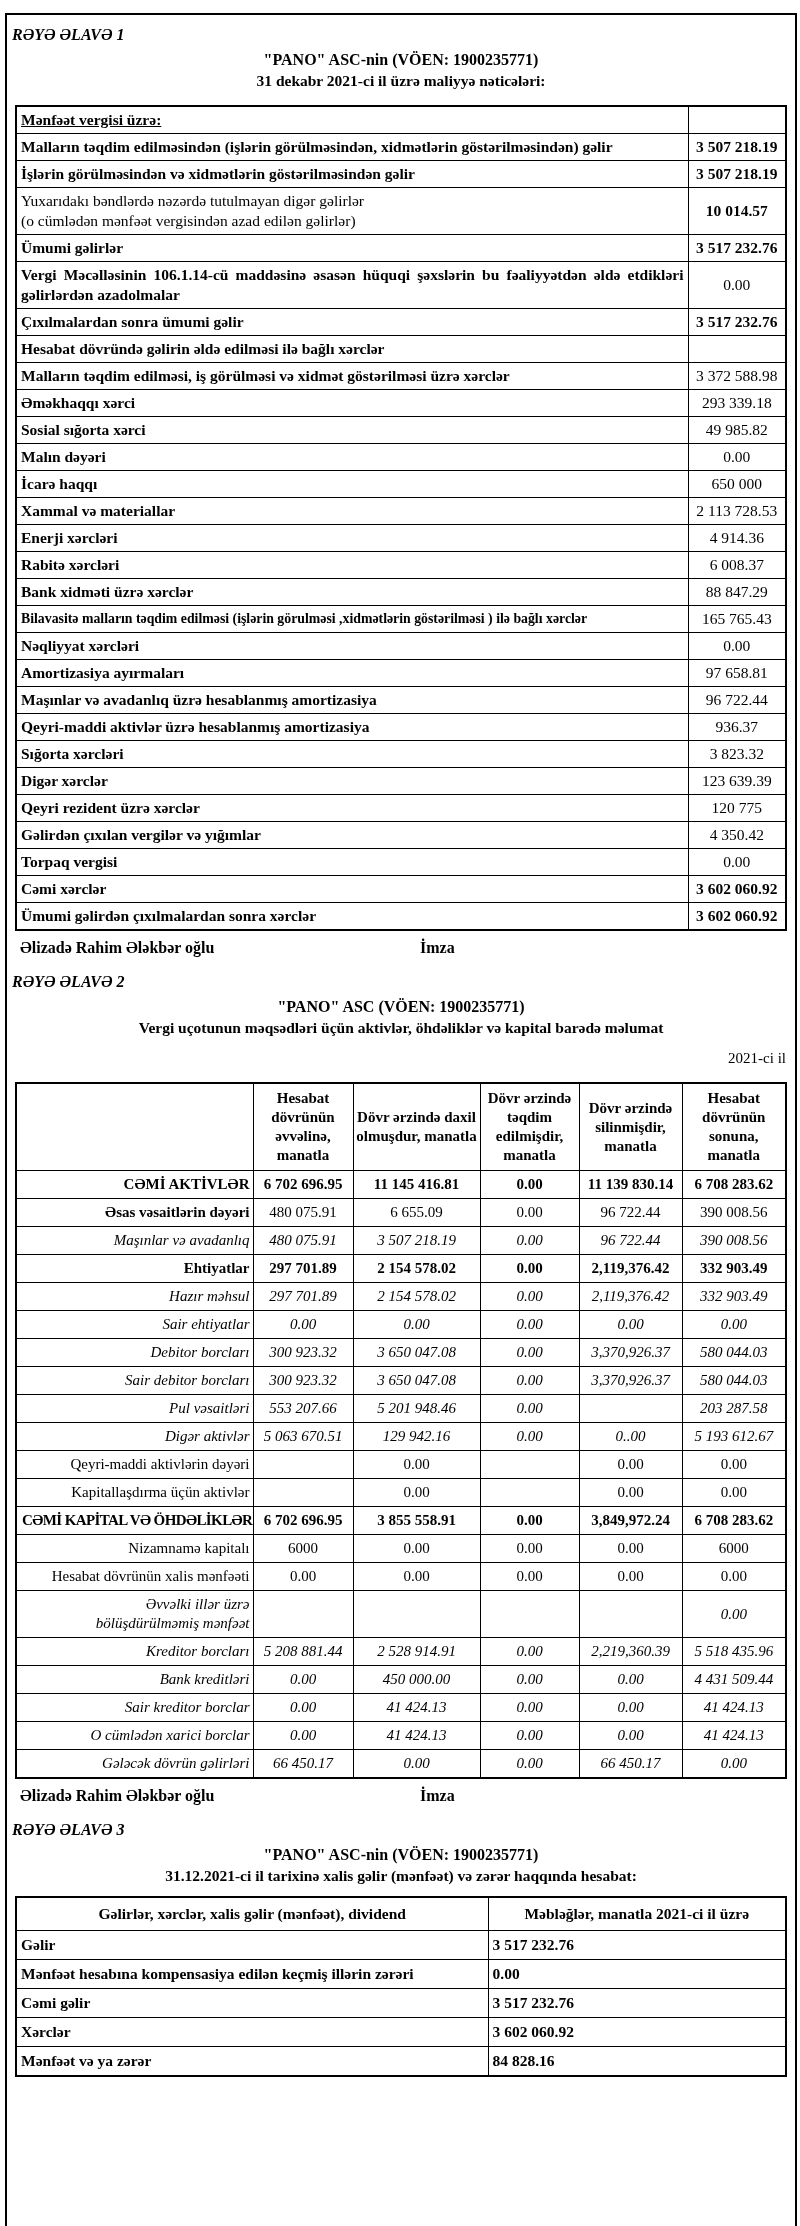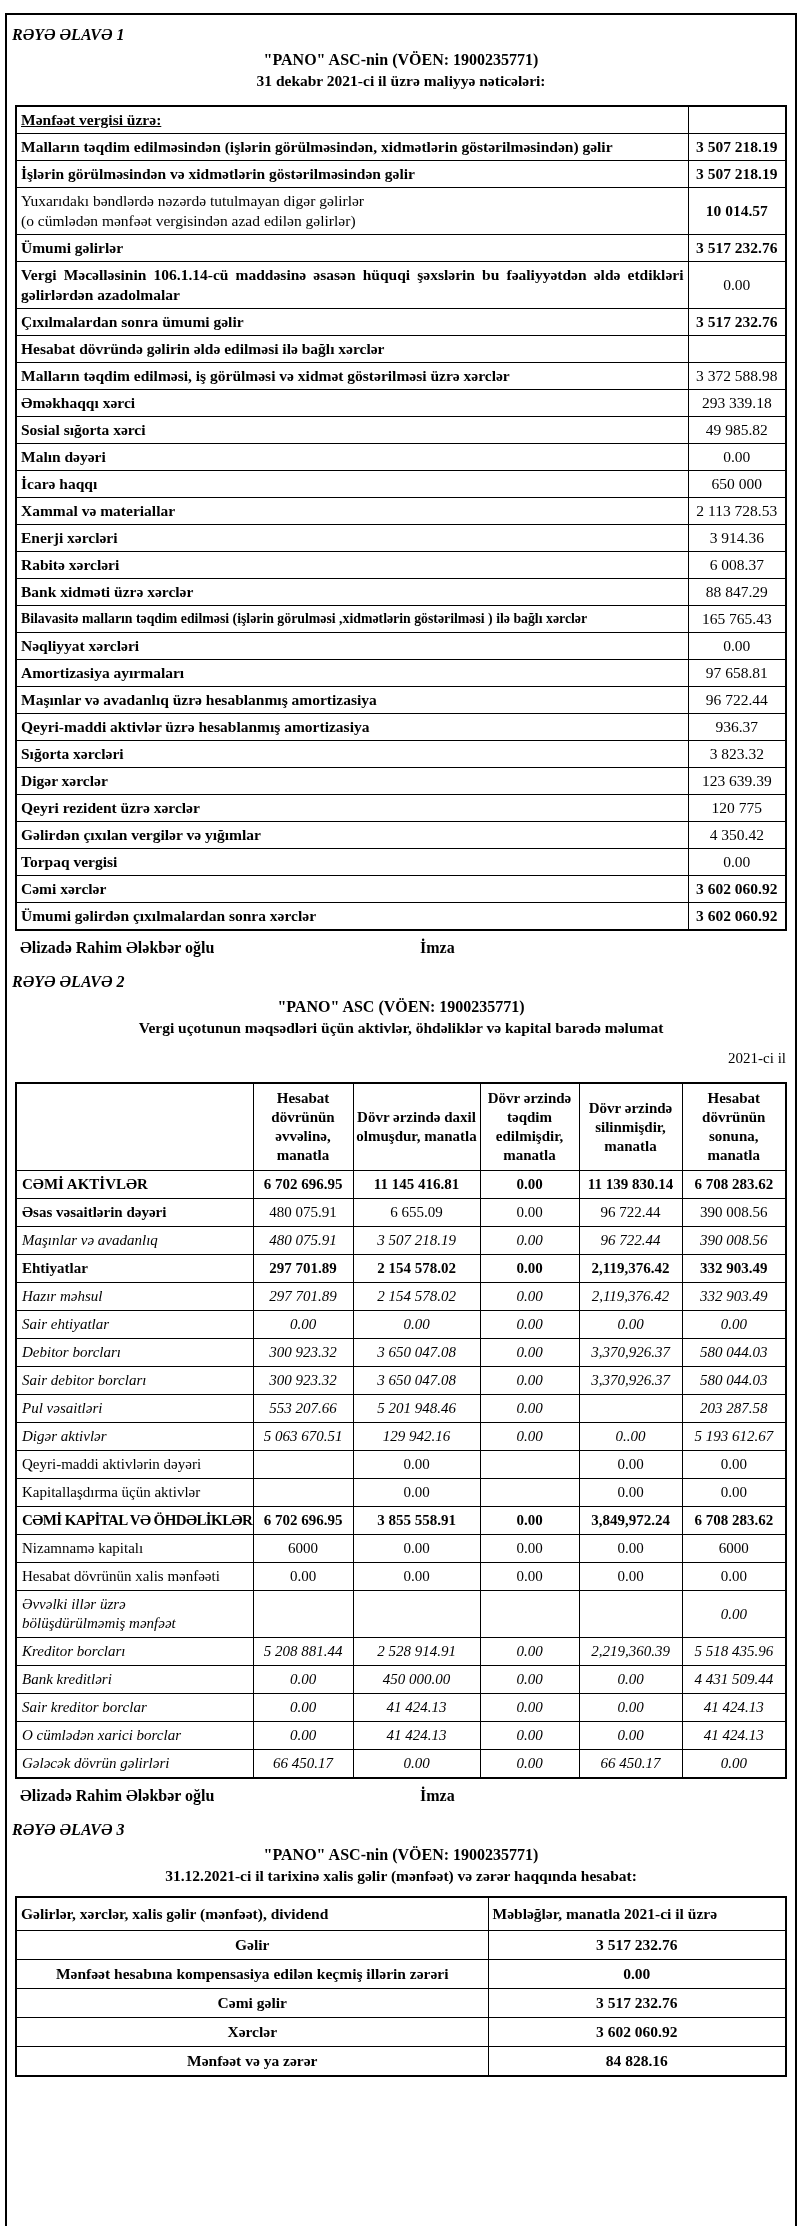--- a/index.html
+++ b/index.html
@@ -11,25 +11,25 @@
   .year{text-align:right;font-size:15px;margin:10px 4px 4px 0;line-height:20px;}
   table{border-collapse:collapse;table-layout:fixed;width:770px;margin:14px auto 0 auto;border:2.5px solid #000;}
   td,th{border:1.5px solid #000;box-sizing:border-box;vertical-align:middle;overflow:hidden;}
   
   .t1 td{padding:3px 4px;font-size:15.5px;line-height:20px;}
   .t1 td.lbl{text-align:left;white-space:pre-line;}
   .t1 td.val{text-align:center;}
   
   .t2 th{padding:5px 2px;font-size:15px;line-height:19px;font-weight:bold;text-align:center;}
   .t2 td{padding:4px 3px;font-size:15px;line-height:19px;}
-  .t2 td.lbl{text-align:left;padding-left:5px;white-space:pre-line;}
+  .t2 td.lbl{text-align:right;padding-left:5px;white-space:pre-line;}
   .t2 td.val{text-align:center;}
   
-  .t3 th{padding:6px 4px;font-size:15.5px;line-height:20px;font-weight:bold;text-align:left;}
-  .t3 td{padding:4px 4px;font-size:15.5px;line-height:20px;text-align:center;}
+  .t3 th{padding:6px 4px;font-size:15.5px;line-height:20px;font-weight:bold;text-align:center;}
+  .t3 td{padding:4px 4px;font-size:15.5px;line-height:20px;text-align:left;}
   
   .bold{font-weight:bold;}
   .regular{font-weight:normal;}
   .italic{font-style:italic;font-weight:normal;}
   .underline{text-decoration:underline;}
   .justify{text-align:justify !important;}
   .small{font-size:13.8px !important;}
   .fit{letter-spacing:-0.6px;white-space:nowrap !important;}
   .sig{display:flex;font-weight:bold;font-size:16px;line-height:20px;margin:7px 0 0 8px;}
   .sig .name{width:400px;}
@@ -101,21 +101,21 @@
         <tr>
           <td class="lbl bold">İcarə haqqı</td>
           <td class="val regular">650 000</td>
         </tr>
         <tr>
           <td class="lbl bold">Xammal və materiallar</td>
           <td class="val regular">2 113 728.53</td>
         </tr>
         <tr>
           <td class="lbl bold">Enerji xərcləri</td>
-          <td class="val regular">3 914.36</td>
+          <td class="val regular">4 914.36</td>
         </tr>
         <tr>
           <td class="lbl bold">Rabitə xərcləri</td>
           <td class="val regular">6 008.37</td>
         </tr>
         <tr>
           <td class="lbl bold">Bank xidməti üzrə xərclər</td>
           <td class="val regular">88 847.29</td>
         </tr>
         <tr>

